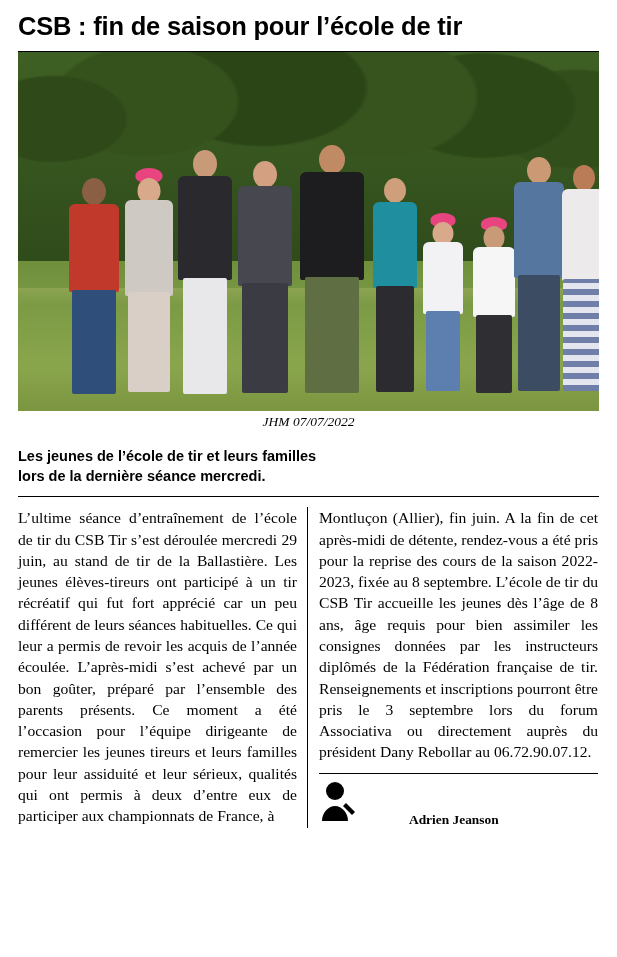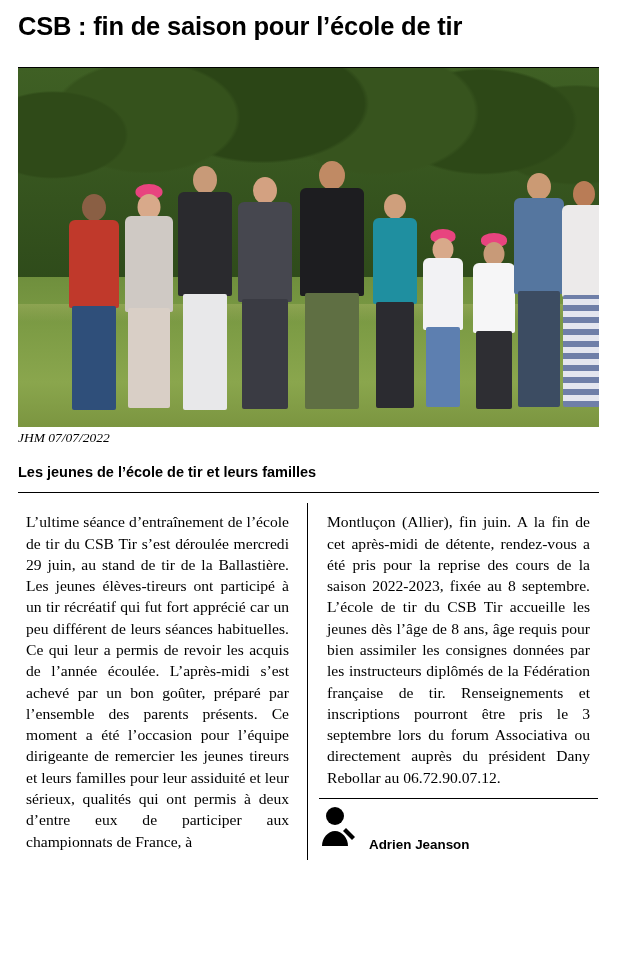--- a/index.html
+++ b/index.html
@@ -21,21 +21,21 @@
     box-sizing: border-box;
     padding: 0 18px;
   }
   
   .headline {
     font-family: "Liberation Sans", sans-serif;
     font-weight: bold;
     font-size: 25.5px;
     line-height: 1.15;
     letter-spacing: -0.2px;
-    margin: 12px 0 26px 0;
+    margin: 12px 0 10px 0;
     color: #000;
   }
   .rule-top {
     border: none;
     border-top: 1px solid #000;
     margin: 0 0 0 0;
   }
   
   .photo {
     position: relative;
@@ -88,21 +88,21 @@
     border-radius: 6px 6px 2px 2px;
   }
   .p .legs {
     position: absolute; left: 50%; transform: translateX(-50%);
     border-radius: 2px;
   }
   .credit {
     font-family: "Liberation Serif", serif;
     font-style: italic;
     font-size: 13.5px;
-    text-align: left;
+    text-align: center;
     width: 581px;
     margin-top: 3px;
   }
   .caption {
     font-family: "Liberation Sans", sans-serif;
     font-weight: bold;
     font-size: 14.5px;
     line-height: 1.38;
     margin-top: 16px;
     width: 560px;
@@ -120,21 +120,21 @@
     width: 581px;
   }
   .col {
     width: 279px;
     font-size: 15.6px;
     line-height: 1.365;
     text-align: justify;
     text-justify: inter-word;
     hyphens: manual;
   }
-  .col p { margin: 8px; }
+  .col p { margin: 0; }
   .col-divider {
     position: absolute;
     left: 289px;
     top: 0;
     width: 1px;
     height: 100%;
     background: #000;
   }
   .right-rule {
     border: none;
@@ -146,24 +146,25 @@
     align-items: flex-end;
     gap: 10px;
   }
   .byline-icon { flex: 0 0 auto; }
   .byline-text {
     font-family: "Liberation Serif", serif;
     font-size: 15.4px;
     line-height: 1.3;
   }
   .byline-name {
-    font-family: Liberation Sans, sans-serif;
+    font-family: Liberation Serif, serif;
     font-weight: bold;
     font-size: 13.4px;
     margin-top: 2px;
+    margin-left: 40px;
   }
   .spread { text-align: justify; }
 </style>
 </head>
 <body>
 
 <div class="page">
 
   <h1 class="headline">CSB : fin de saison pour l’école de tir</h1>
 
@@ -238,20 +239,21 @@
         <div class="body" style="width:44px;height:92px;top:24px;background:#eceaea;"></div>
         <div class="legs" style="width:42px;height:112px;top:114px;background:repeating-linear-gradient(0deg,#6f7fa8 0 6px,#e4e6ef 6px 12px);"></div>
       </div>
     </div>
   </div>
 
   <div class="credit">JHM 07/07/2022</div>
 
   <div class="caption">
     <div>Les jeunes de l’école de tir et leurs familles</div>
+    <div>lors de la dernière séance mercredi.</div>
   </div>
 
   <hr class="rule-mid">
 
   <div class="cols">
     <div class="col-divider"></div>
 
     <div class="col">
       <p>L’ultime séance d’entraînement de l’école de tir du CSB Tir s’est déroulée mercredi 29 juin, au stand de tir de la Ballastière. Les jeunes élèves-tireurs ont participé à un tir récréatif qui fut fort apprécié car un peu différent de leurs séances habituelles. Ce qui leur a permis de revoir les acquis de l’année écoulée. L’après-midi s’est achevé par un bon goûter, préparé par l’ensemble des parents présents. Ce moment a été l’occasion pour l’équipe dirigeante de remercier les jeunes tireurs et leurs familles pour leur assiduité et leur sérieux, qualités qui ont permis à deux d’entre eux de participer aux championnats de France, à</p>
     </div>

